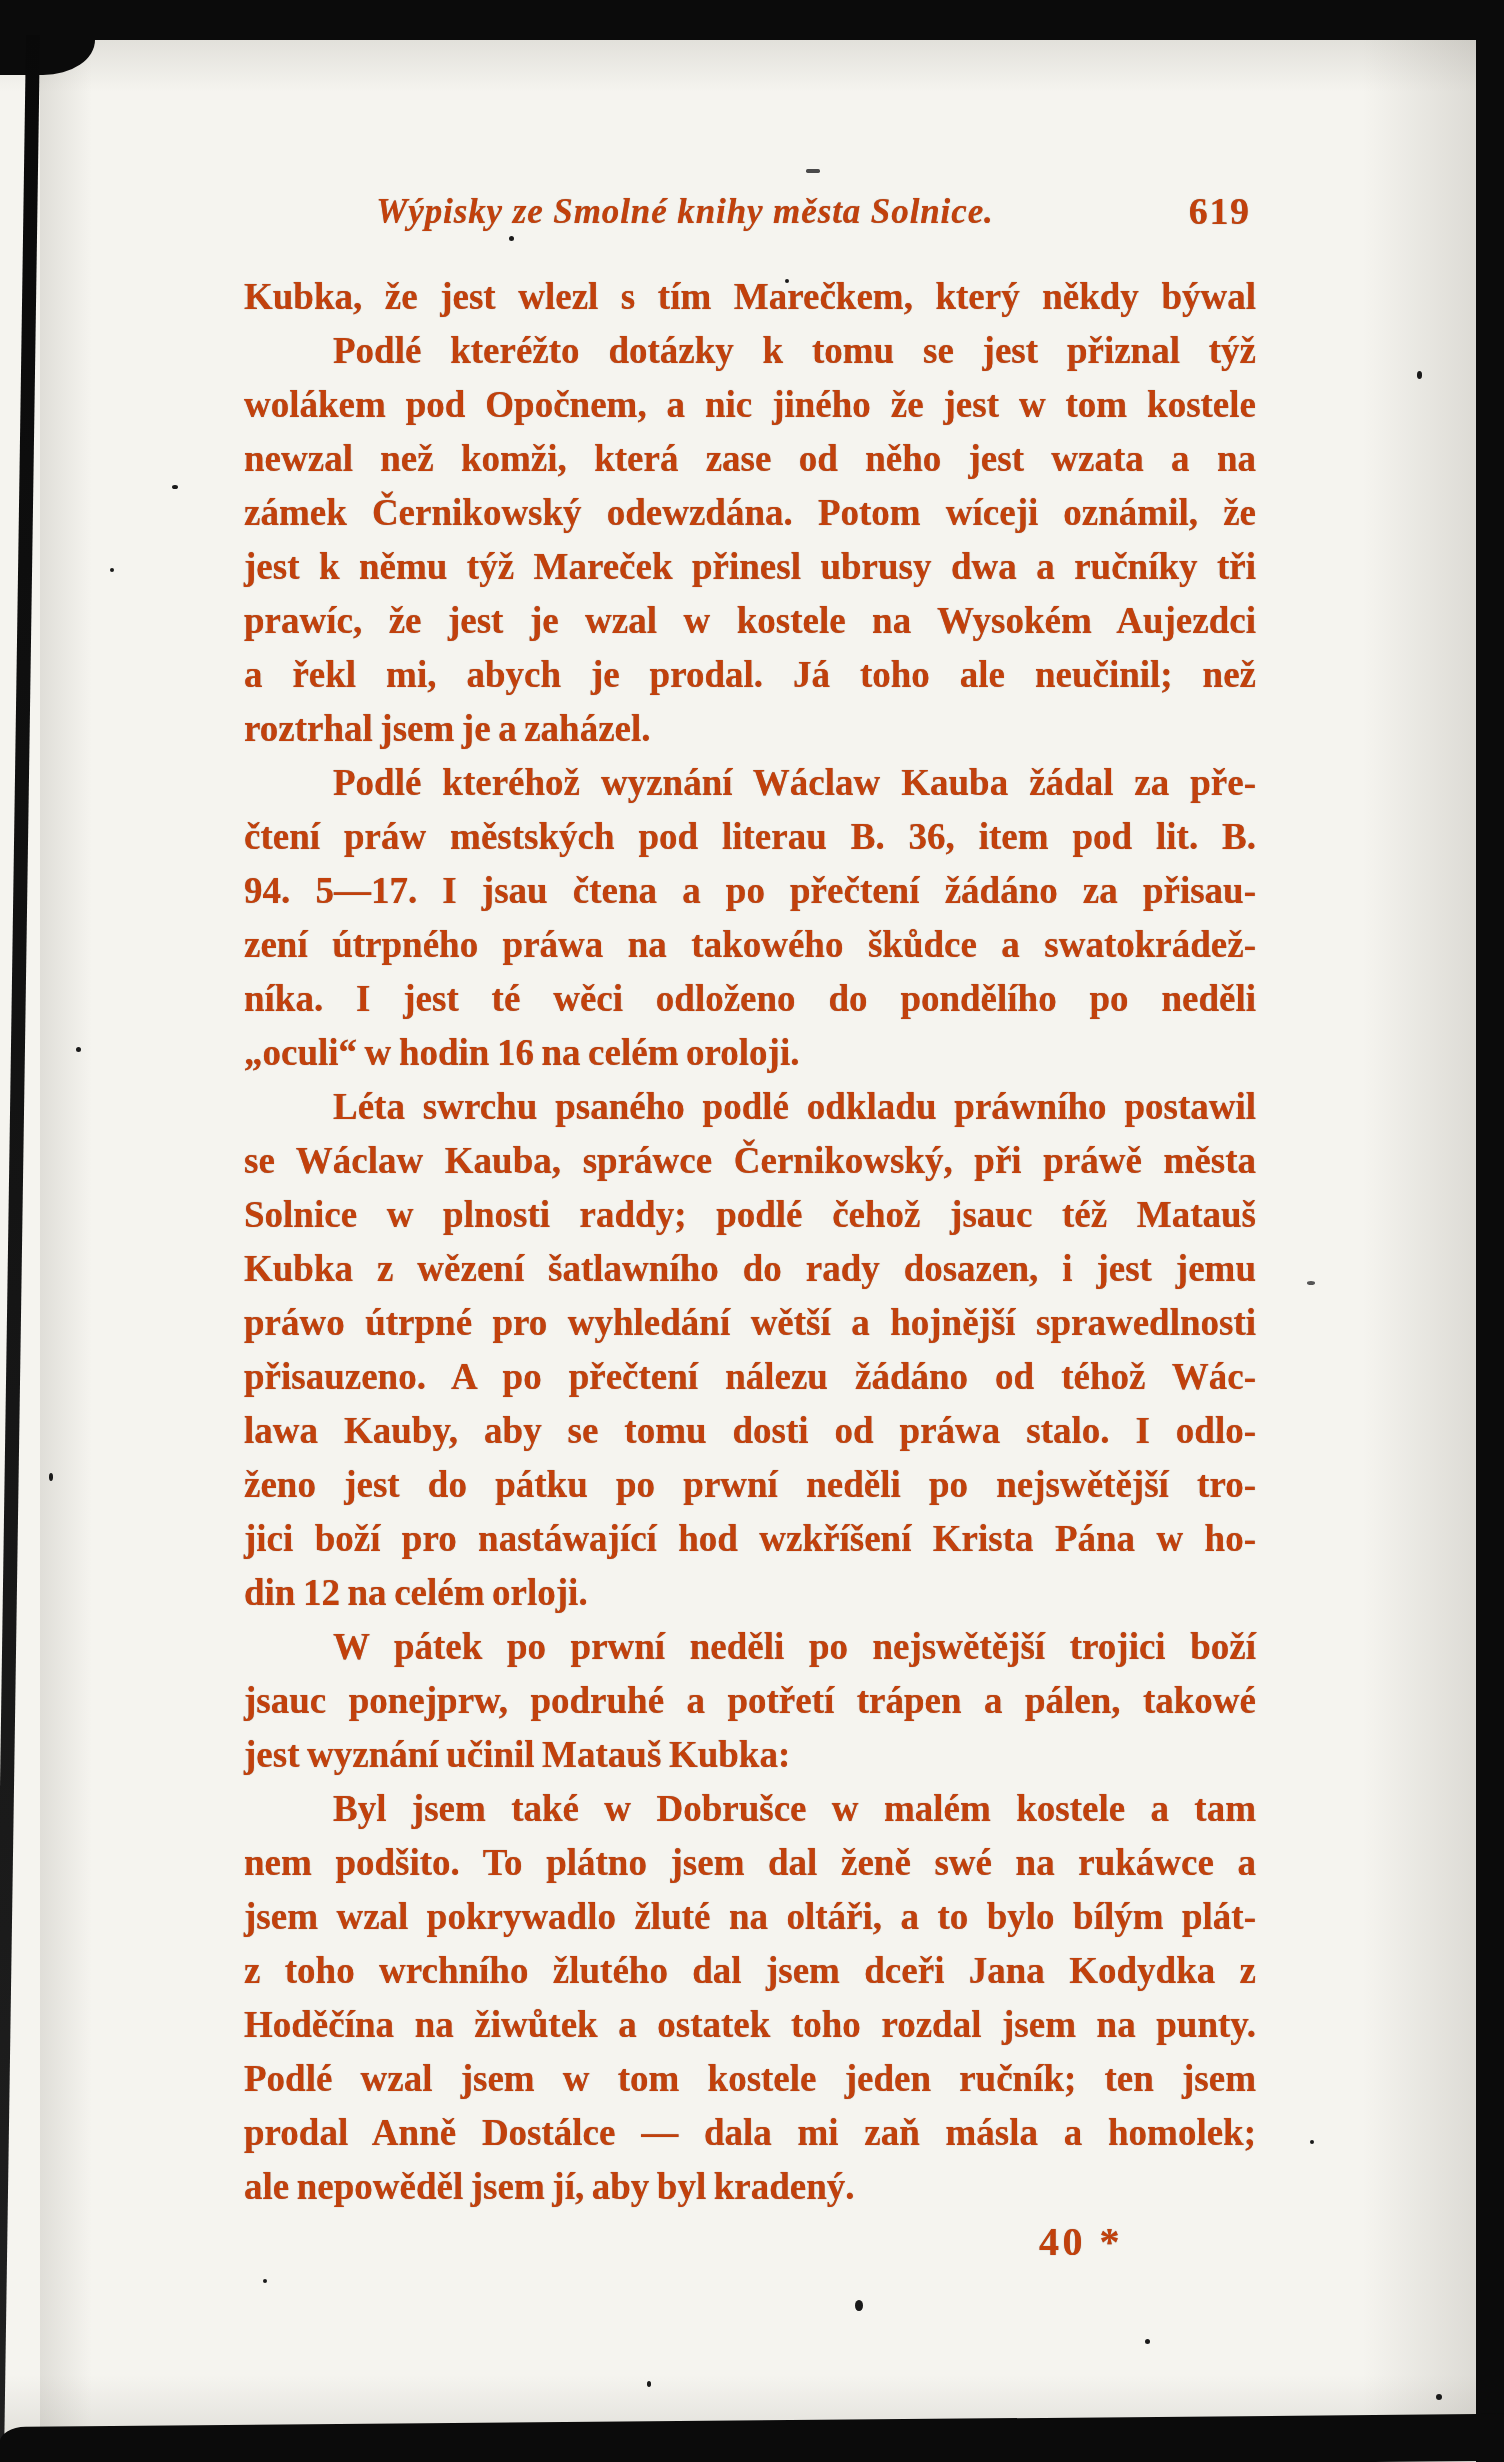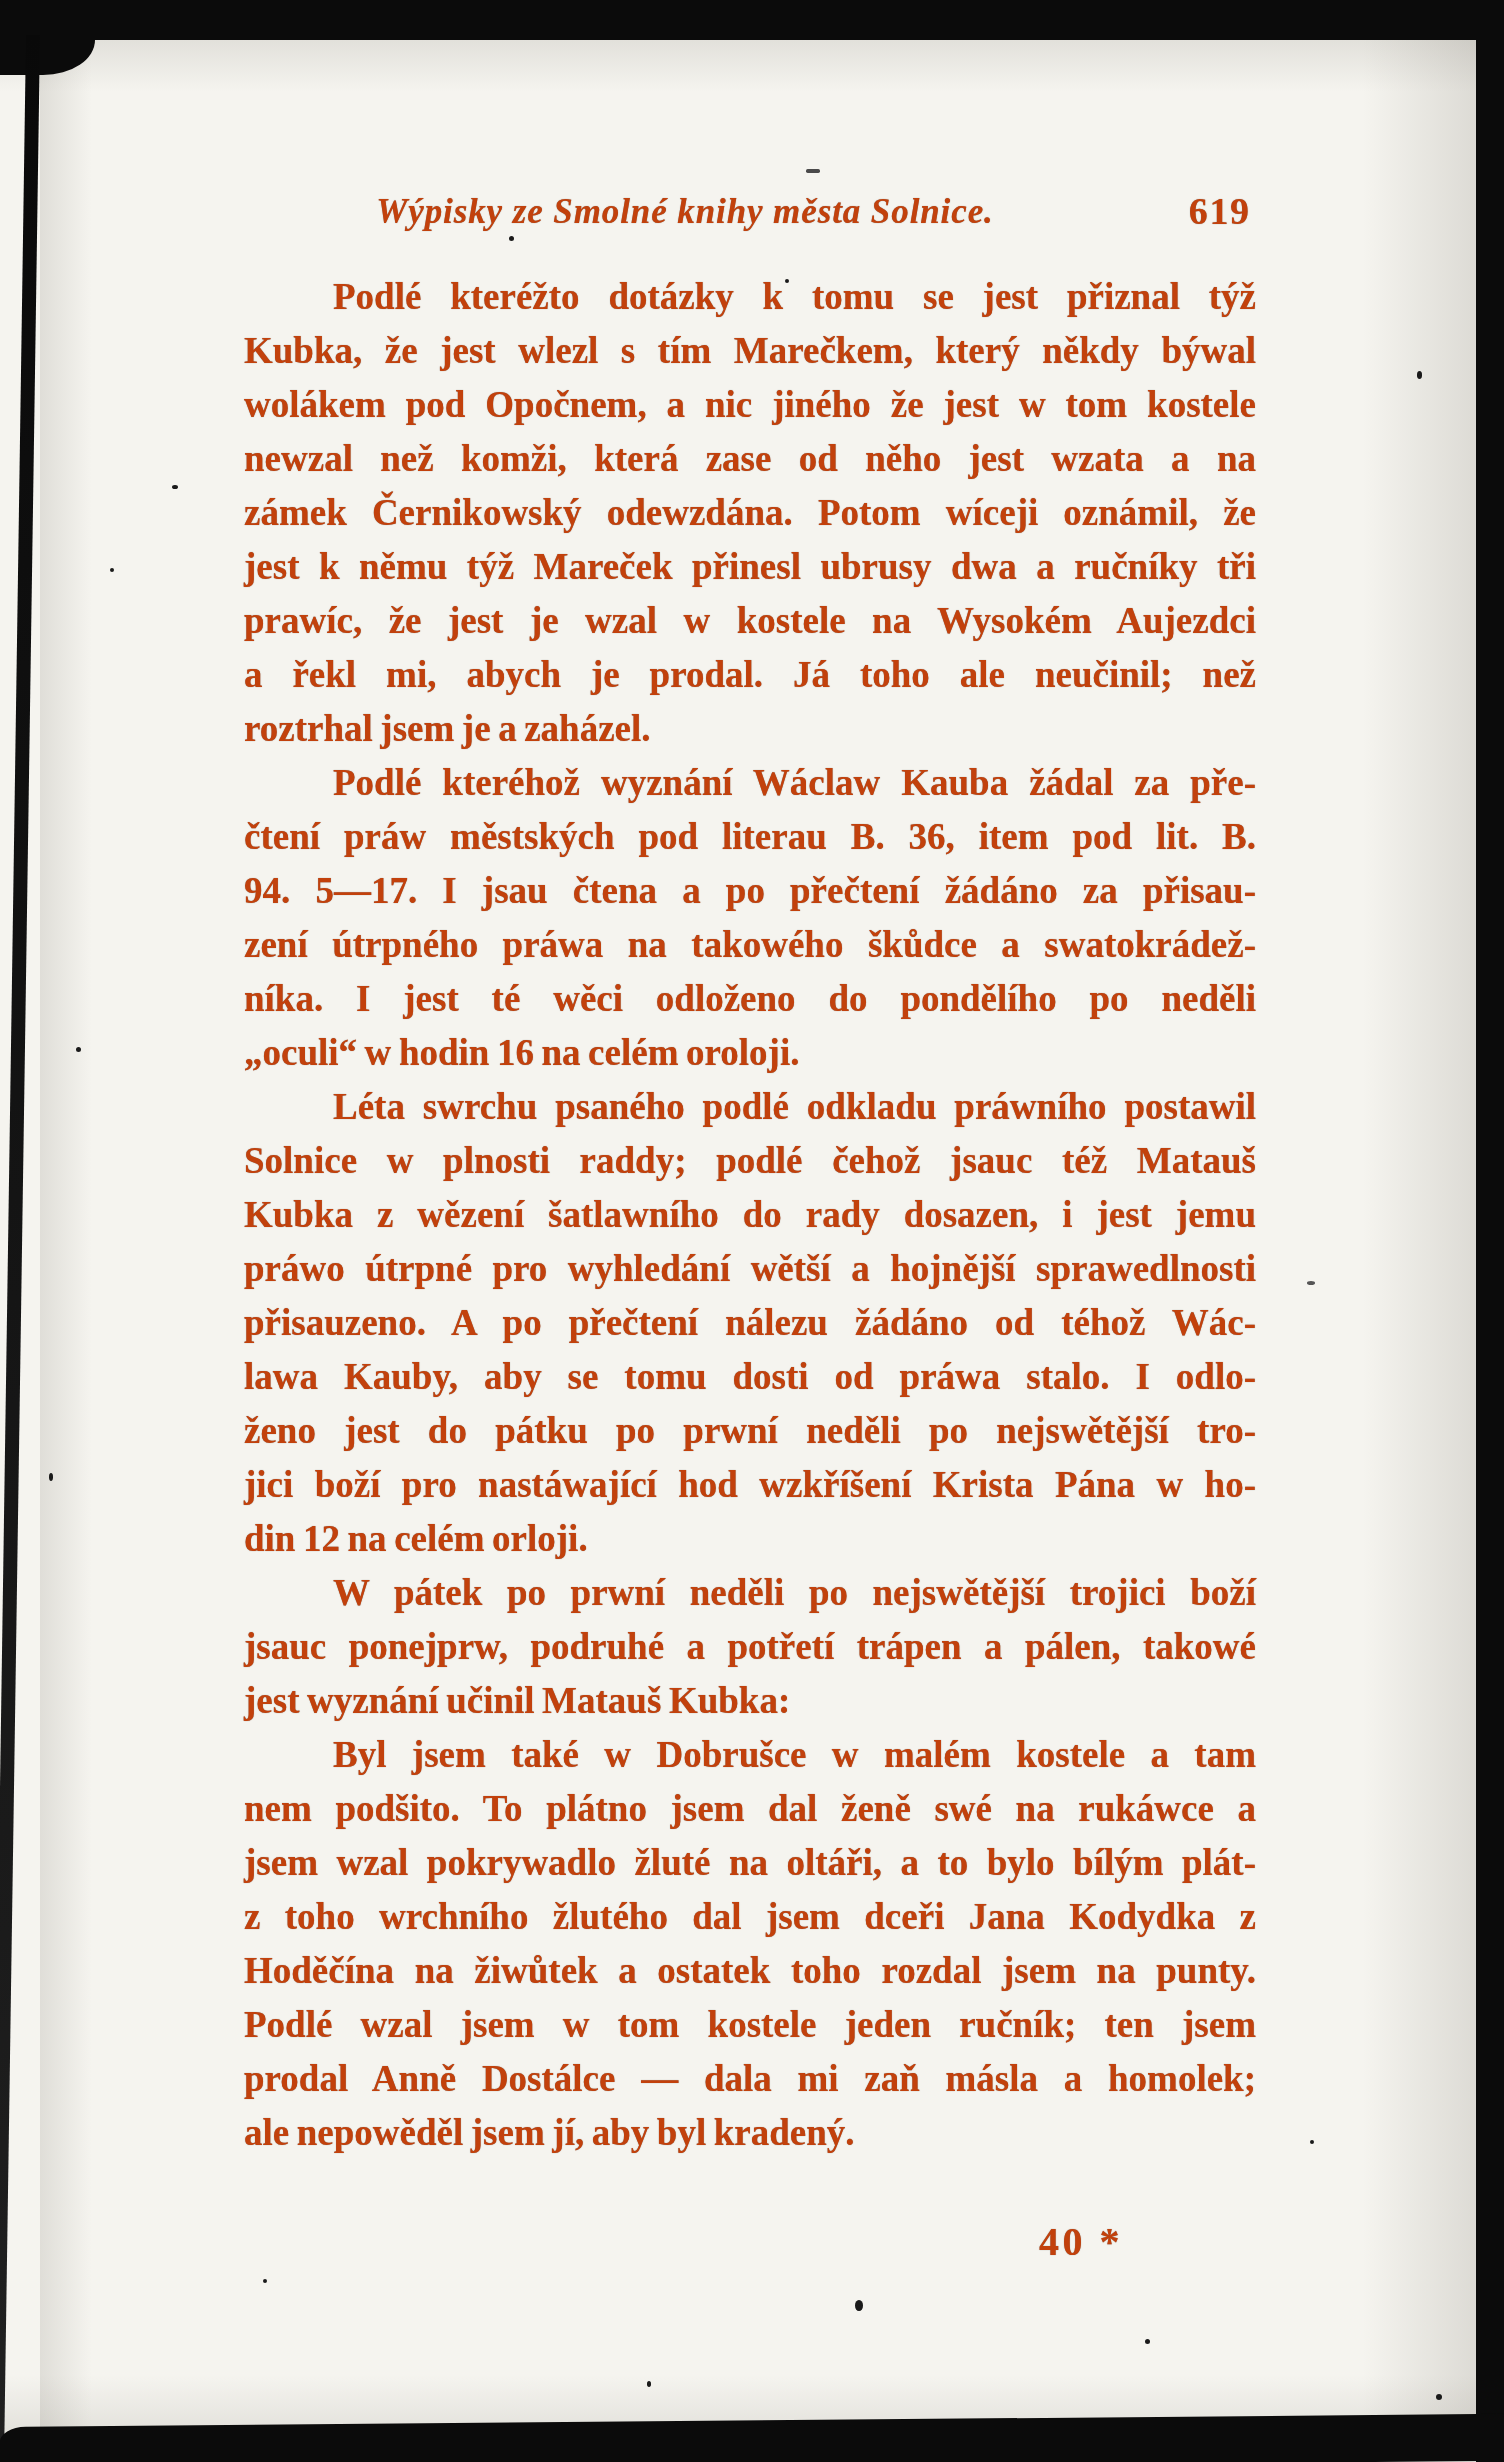--- a/index.html
+++ b/index.html
@@ -63,36 +63,37 @@
   <div class="border-left"></div>
   <div class="border-right"></div>
   <div class="border-bottom"></div>
 
   <div class="header">
     <div class="header-title">Wýpisky ze Smolné knihy města Solnice.</div>
     <div class="page-number">619</div>
   </div>
 
   <div id="text-block">
+      <div class="line">Kubka, že jest wlezl s tím Marečkem, který někdy býwal</div>
       <div class="line indent">Podlé kteréžto dotázky k tomu se jest přiznal týž</div>
-      <div class="line">Kubka, že jest wlezl s tím Marečkem, který někdy býwal</div>
       <div class="line">wolákem pod Opočnem, a nic jiného že jest w tom kostele</div>
       <div class="line">newzal než komži, která zase od něho jest wzata a na</div>
       <div class="line">zámek Černikowský odewzdána. Potom wíceji oznámil, že</div>
       <div class="line">jest k němu týž Mareček přinesl ubrusy dwa a ručníky tři</div>
       <div class="line">prawíc, že jest je wzal w kostele na Wysokém Aujezdci</div>
       <div class="line">a řekl mi, abych je prodal. Já toho ale neučinil; než</div>
       <div class="line nojust">roztrhal jsem je a zaházel.</div>
       <div class="line indent">Podlé kteréhož wyznání Wáclaw Kauba žádal za pře-</div>
       <div class="line">čtení práw městských pod literau B. 36, item pod lit. B.</div>
       <div class="line">94. 5—17. I jsau čtena a po přečtení žádáno za přisau-</div>
       <div class="line">zení útrpného práwa na takowého škůdce a swatokrádež-</div>
       <div class="line">níka. I jest té wěci odloženo do pondělího po neděli</div>
       <div class="line nojust">„oculi“ w hodin 16 na celém oroloji.</div>
       <div class="line indent">Léta swrchu psaného podlé odkladu práwního postawil</div>
+      <div class="line">se Wáclaw Kauba, spráwce Černikowský, při práwě města</div>
       <div class="line">Solnice w plnosti raddy; podlé čehož jsauc též Matauš</div>
       <div class="line">Kubka z wězení šatlawního do rady dosazen, i jest jemu</div>
       <div class="line">práwo útrpné pro wyhledání wětší a hojnější sprawedlnosti</div>
       <div class="line">přisauzeno. A po přečtení nálezu žádáno od téhož Wác-</div>
       <div class="line">lawa Kauby, aby se tomu dosti od práwa stalo. I odlo-</div>
       <div class="line">ženo jest do pátku po prwní neděli po nejswětější tro-</div>
       <div class="line">jici boží pro nastáwající hod wzkříšení Krista Pána w ho-</div>
       <div class="line nojust">din 12 na celém orloji.</div>
       <div class="line indent">W pátek po prwní neděli po nejswětější trojici boží</div>
       <div class="line">jsauc ponejprw, podruhé a potřetí trápen a pálen, takowé</div>

